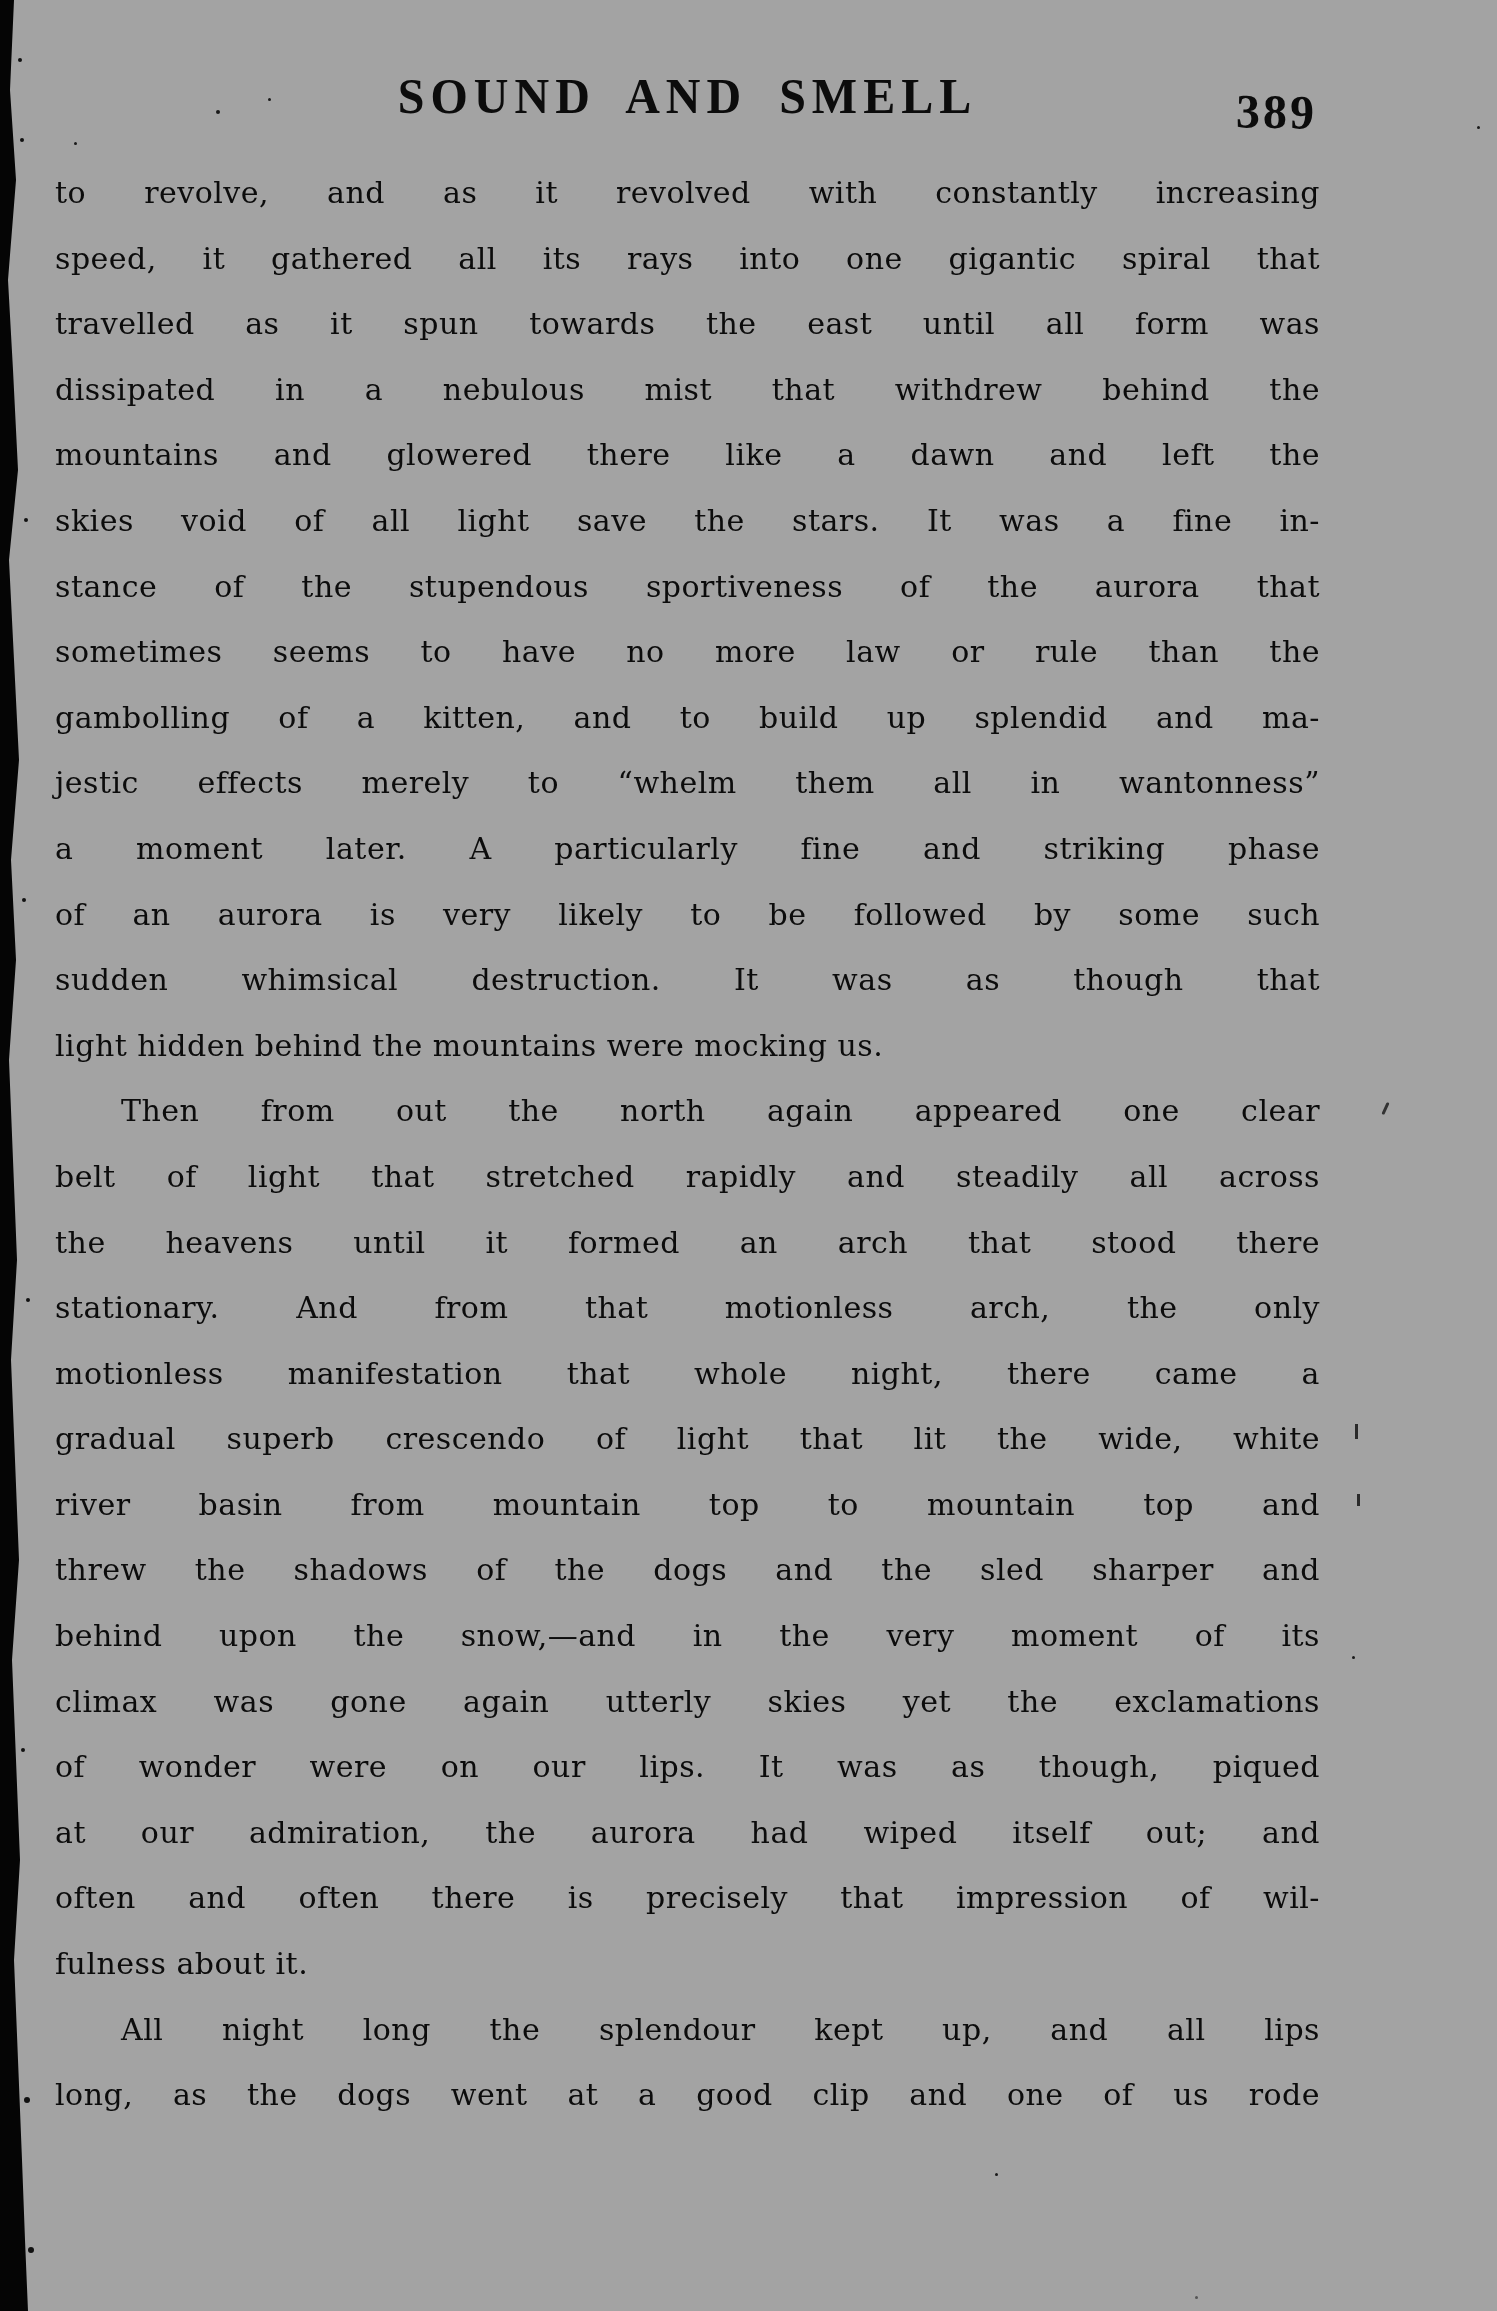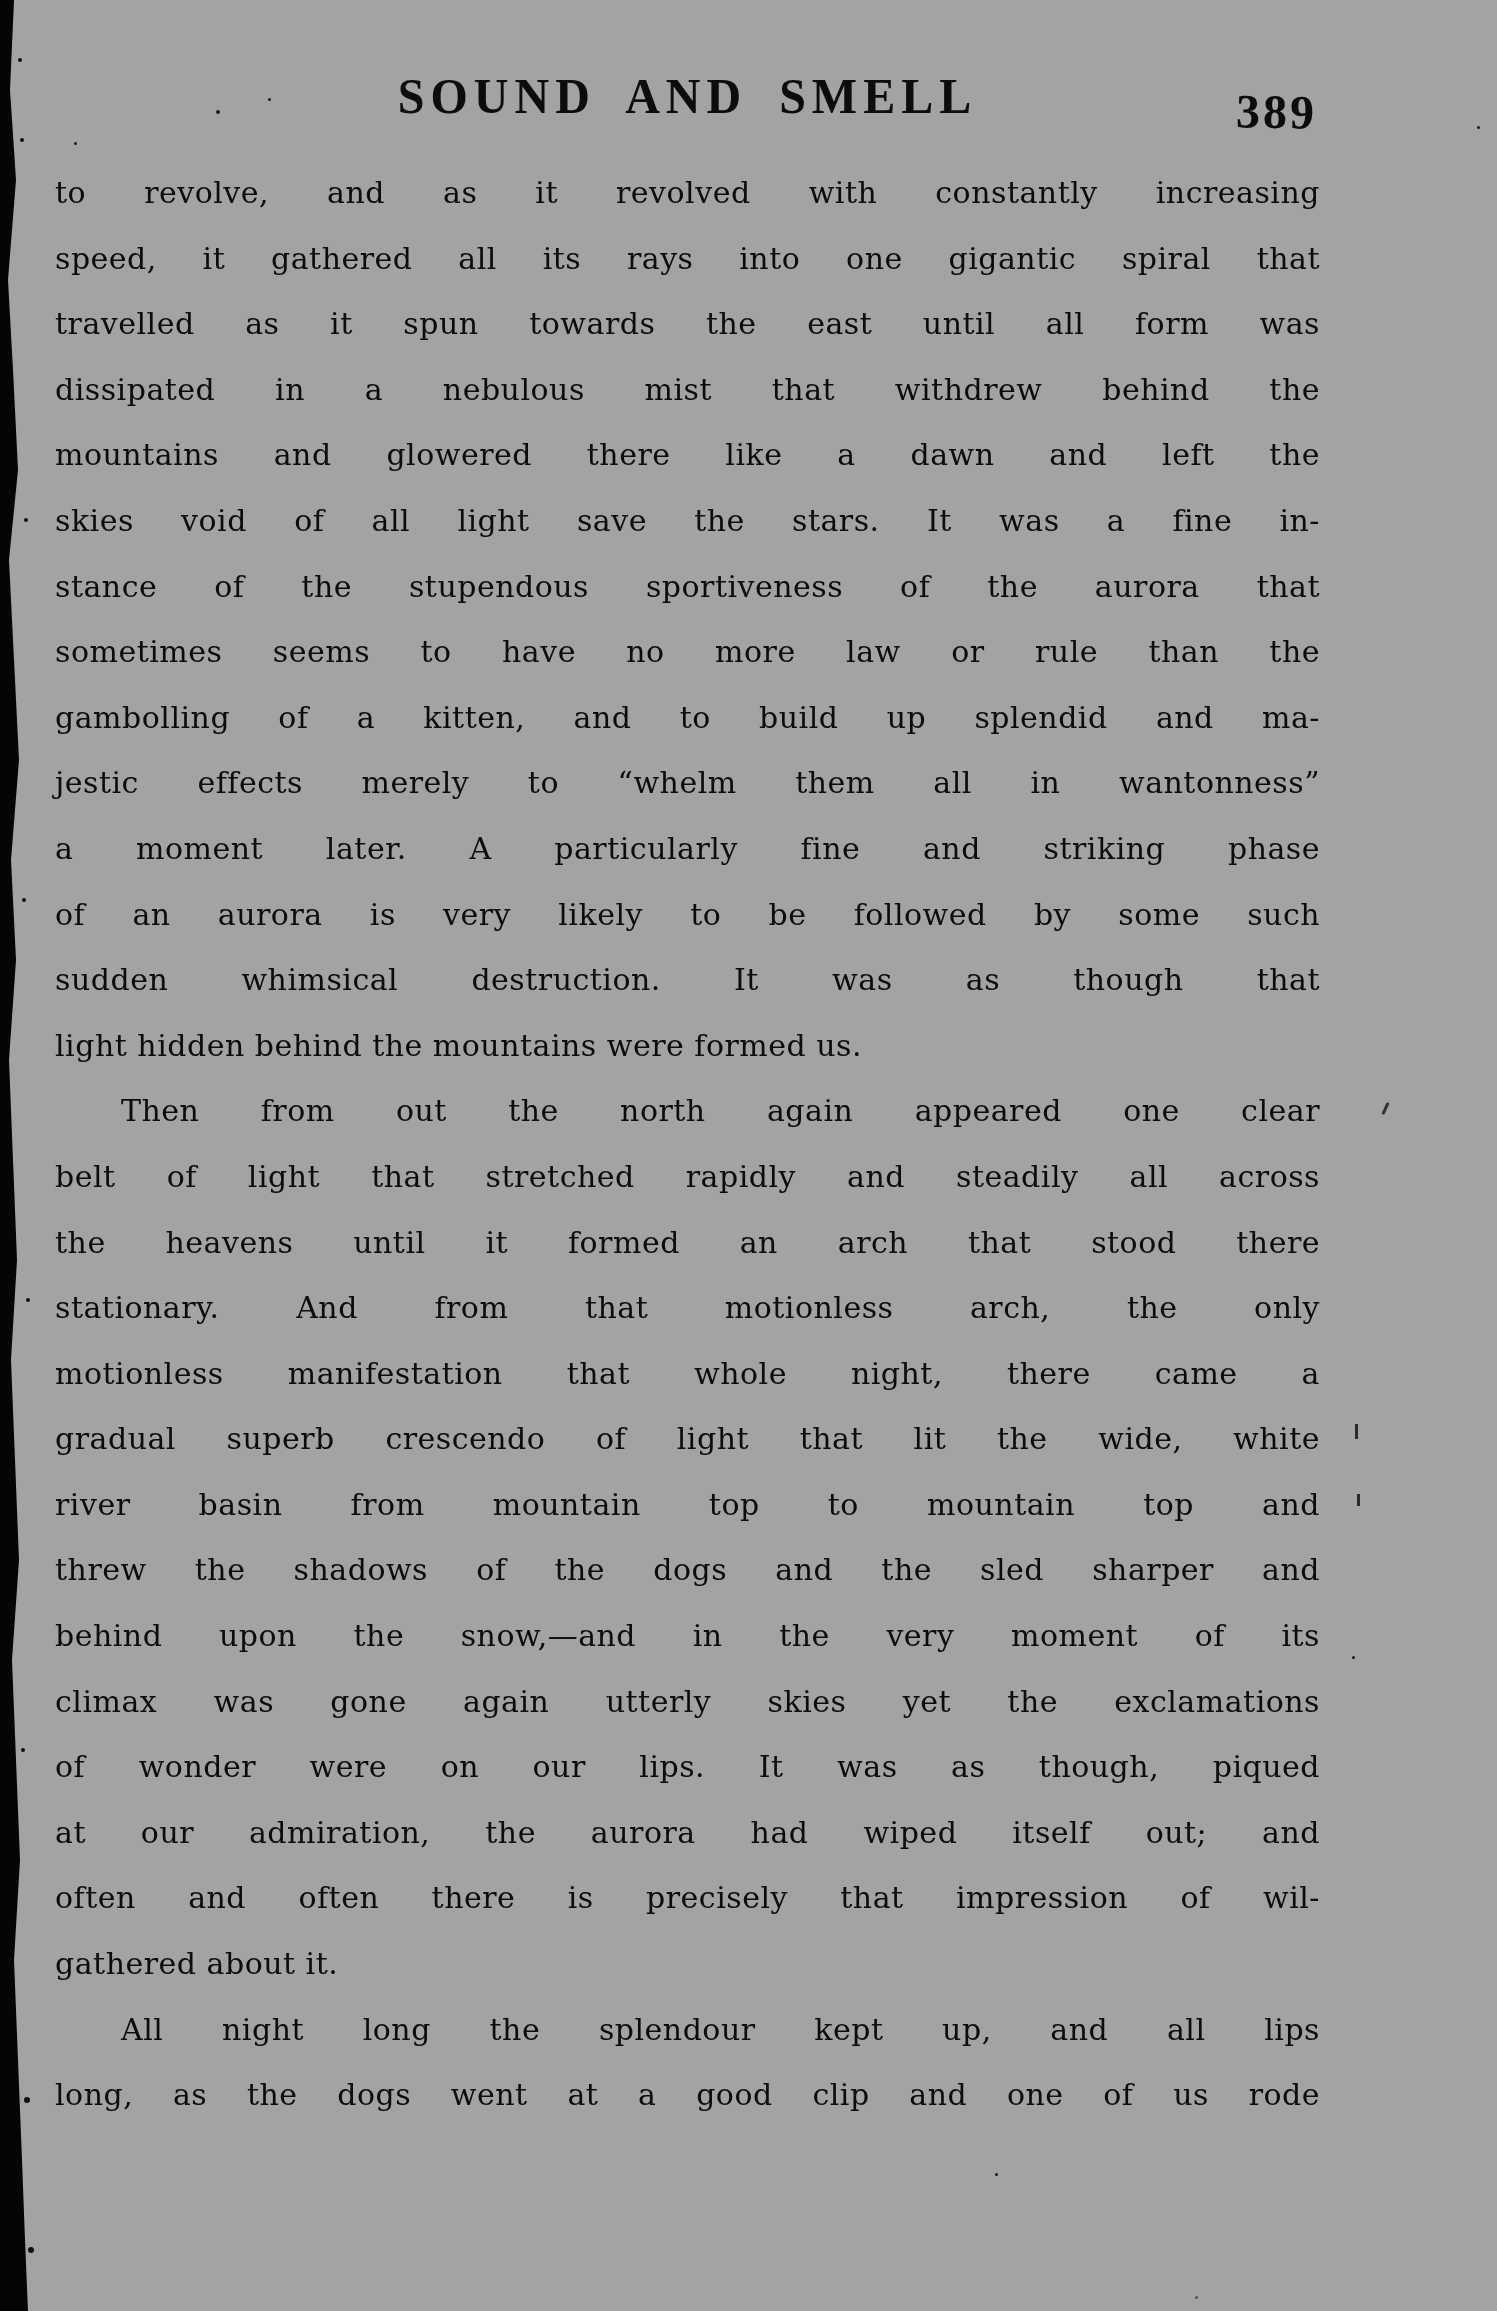--- a/index.html
+++ b/index.html
@@ -93,35 +93,35 @@
     <div class="line">dissipated in a nebulous mist that withdrew behind the</div>
     <div class="line">mountains and glowered there like a dawn and left the</div>
     <div class="line">skies void of all light save the stars.  It was a fine in-</div>
     <div class="line">stance of the stupendous sportiveness of the aurora that</div>
     <div class="line">sometimes seems to have no more law or rule than the</div>
     <div class="line">gambolling of a kitten, and to build up splendid and ma-</div>
     <div class="line">jestic effects merely to “whelm them all in wantonness”</div>
     <div class="line">a moment later.  A particularly fine and striking phase</div>
     <div class="line">of an aurora is very likely to be followed by some such</div>
     <div class="line">sudden whimsical destruction.  It was as though that</div>
-    <div class="line para-end">light hidden behind the mountains were formed us.</div>
+    <div class="line para-end">light hidden behind the mountains were mocking us.</div>
     <div class="line indent">Then from out the north again appeared one clear</div>
     <div class="line">belt of light that stretched rapidly and steadily all across</div>
     <div class="line">the heavens until it formed an arch that stood there</div>
     <div class="line">stationary.  And from that motionless arch, the only</div>
     <div class="line">motionless manifestation that whole night, there came a</div>
     <div class="line">gradual superb crescendo of light that lit the wide, white</div>
     <div class="line">river basin from mountain top to mountain top and</div>
     <div class="line">threw the shadows of the dogs and the sled sharper and</div>
     <div class="line">behind upon the snow,—and in the very moment of its</div>
     <div class="line">climax was gone again utterly skies yet the exclamations</div>
     <div class="line">of wonder were on our lips.  It was as though, piqued</div>
     <div class="line">at our admiration, the aurora had wiped itself out; and</div>
     <div class="line">often and often there is precisely that impression of wil-</div>
-    <div class="line para-end">gathered about it.</div>
+    <div class="line para-end">fulness about it.</div>
     <div class="line indent">All night long the splendour kept up, and all lips</div>
     <div class="line">long, as the dogs went at a good clip and one of us rode</div>
   </div>
 
   <div class="speck" style="left:216px;top:110px;width:4px;height:4px;"></div>
   <div class="speck" style="left:268px;top:98px;width:3px;height:3px;"></div>
   <div class="speck" style="left:74px;top:142px;width:3px;height:3px;"></div>
   <div class="tickmark" style="left:1384px;top:1102px;"></div>
   <div class="vmark" style="left:1355px;top:1424px;width:3px;height:15px;"></div>
   <div class="vmark" style="left:1357px;top:1494px;width:3px;height:12px;"></div>

